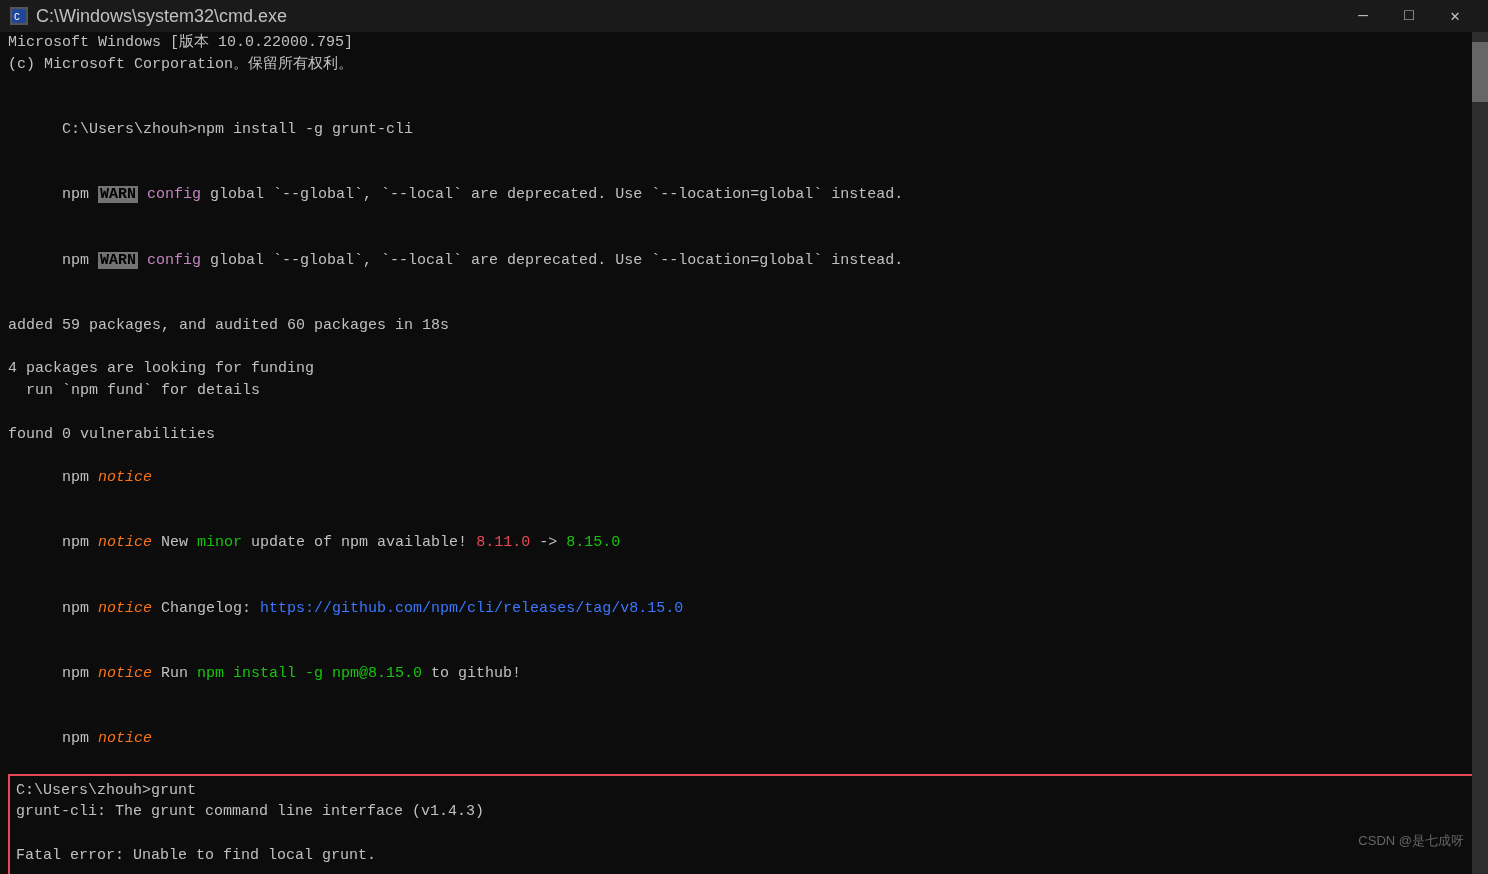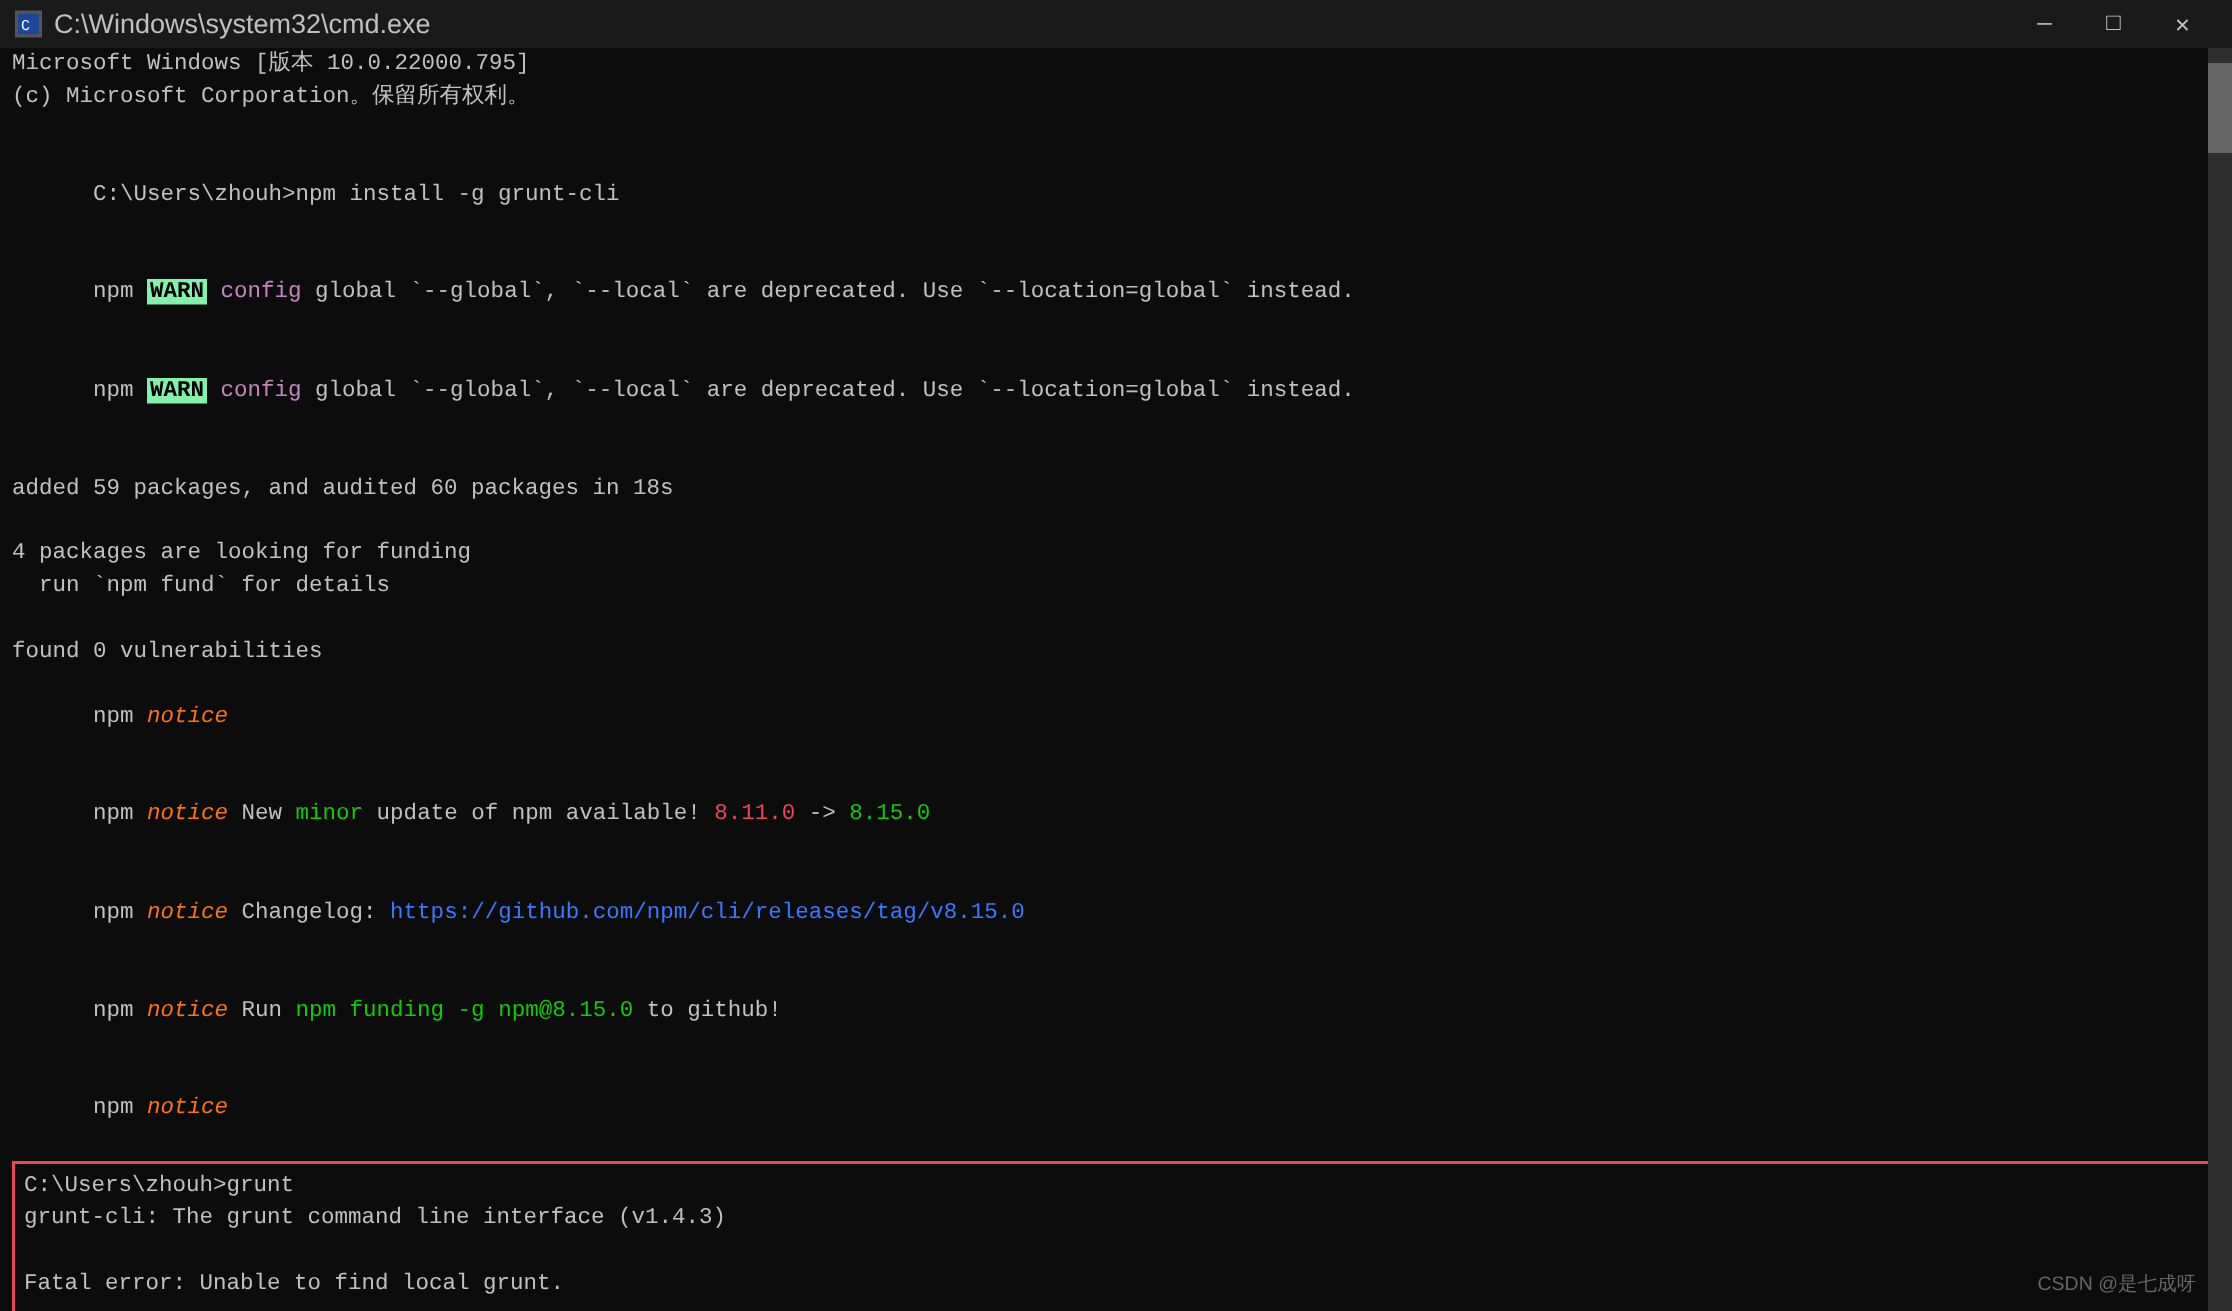--- a/index.html
+++ b/index.html
@@ -76,21 +76,21 @@
 
     .line {
       white-space: pre;
       font-size: 15px;
       line-height: 1.45;
     }
 
     .c-white { color: #c0c0c0; }
     .c-link { color: #3b78ff; }
     .c-notice-cyan { color: #f97316; font-style: italic; }
-    .c-warn-bg { background: #86efac; color: #000; font-weight: bold; padding: 0 2px; }
+    .c-warn-bg { background: #737373; color: #000; font-weight: bold; padding: 0 2px; }
     .c-minor-green { color: #16c60c; }
     .c-version-red { color: #e74856; }
     .c-version-green { color: #16c60c; }
     .c-npm-install { color: #16c60c; }
 
     .highlighted-box {
       border: 2px solid #e74856;
       position: relative;
       margin: 2px 0;
       padding: 4px 6px;
@@ -108,21 +108,21 @@
     .scrollbar-thumb {
       width: 16px;
       height: 60px;
       background: #666;
       position: absolute;
       top: 10px;
     }
 
     .watermark {
       position: absolute;
-      bottom: 8px;
+      bottom: 23px;
       right: 24px;
       color: #666;
       font-family: 'Segoe UI', Arial, sans-serif;
       font-size: 13px;
       margin-top: 22px;
     }
   </style>
 </head>
 <body>
 
@@ -169,21 +169,21 @@
     <div class="line">
       <span class="c-white">npm </span><span class="c-notice-cyan">notice</span>
     </div>
     <div class="line">
       <span class="c-white">npm </span><span class="c-notice-cyan">notice</span><span class="c-white"> New </span><span class="c-minor-green">minor</span><span class="c-white"> update of npm available! </span><span class="c-version-red">8.11.0</span><span class="c-white"> -&gt; </span><span class="c-version-green">8.15.0</span>
     </div>
     <div class="line">
       <span class="c-white">npm </span><span class="c-notice-cyan">notice</span><span class="c-white"> Changelog: </span><span class="c-link">https://github.com/npm/cli/releases/tag/v8.15.0</span>
     </div>
     <div class="line">
-      <span class="c-white">npm </span><span class="c-notice-cyan">notice</span><span class="c-white"> Run </span><span class="c-npm-install">npm funding -g npm@8.15.0</span><span class="c-white"> to github!</span>
+      <span class="c-white">npm </span><span class="c-notice-cyan">notice</span><span class="c-white"> Run </span><span class="c-npm-install">npm install -g npm@8.15.0</span><span class="c-white"> to github!</span>
     </div>
     <div class="line">
       <span class="c-white">npm </span><span class="c-notice-cyan">notice</span>
     </div>
 
     <div class="highlighted-box">
       <div class="line c-white">C:\Users\zhouh&gt;grunt</div>
       <div class="line c-white">grunt-cli: The grunt command line interface (v1.4.3)</div>
       <div class="line">&nbsp;</div>
       <div class="line c-white">Fatal error: Unable to find local grunt.</div>

